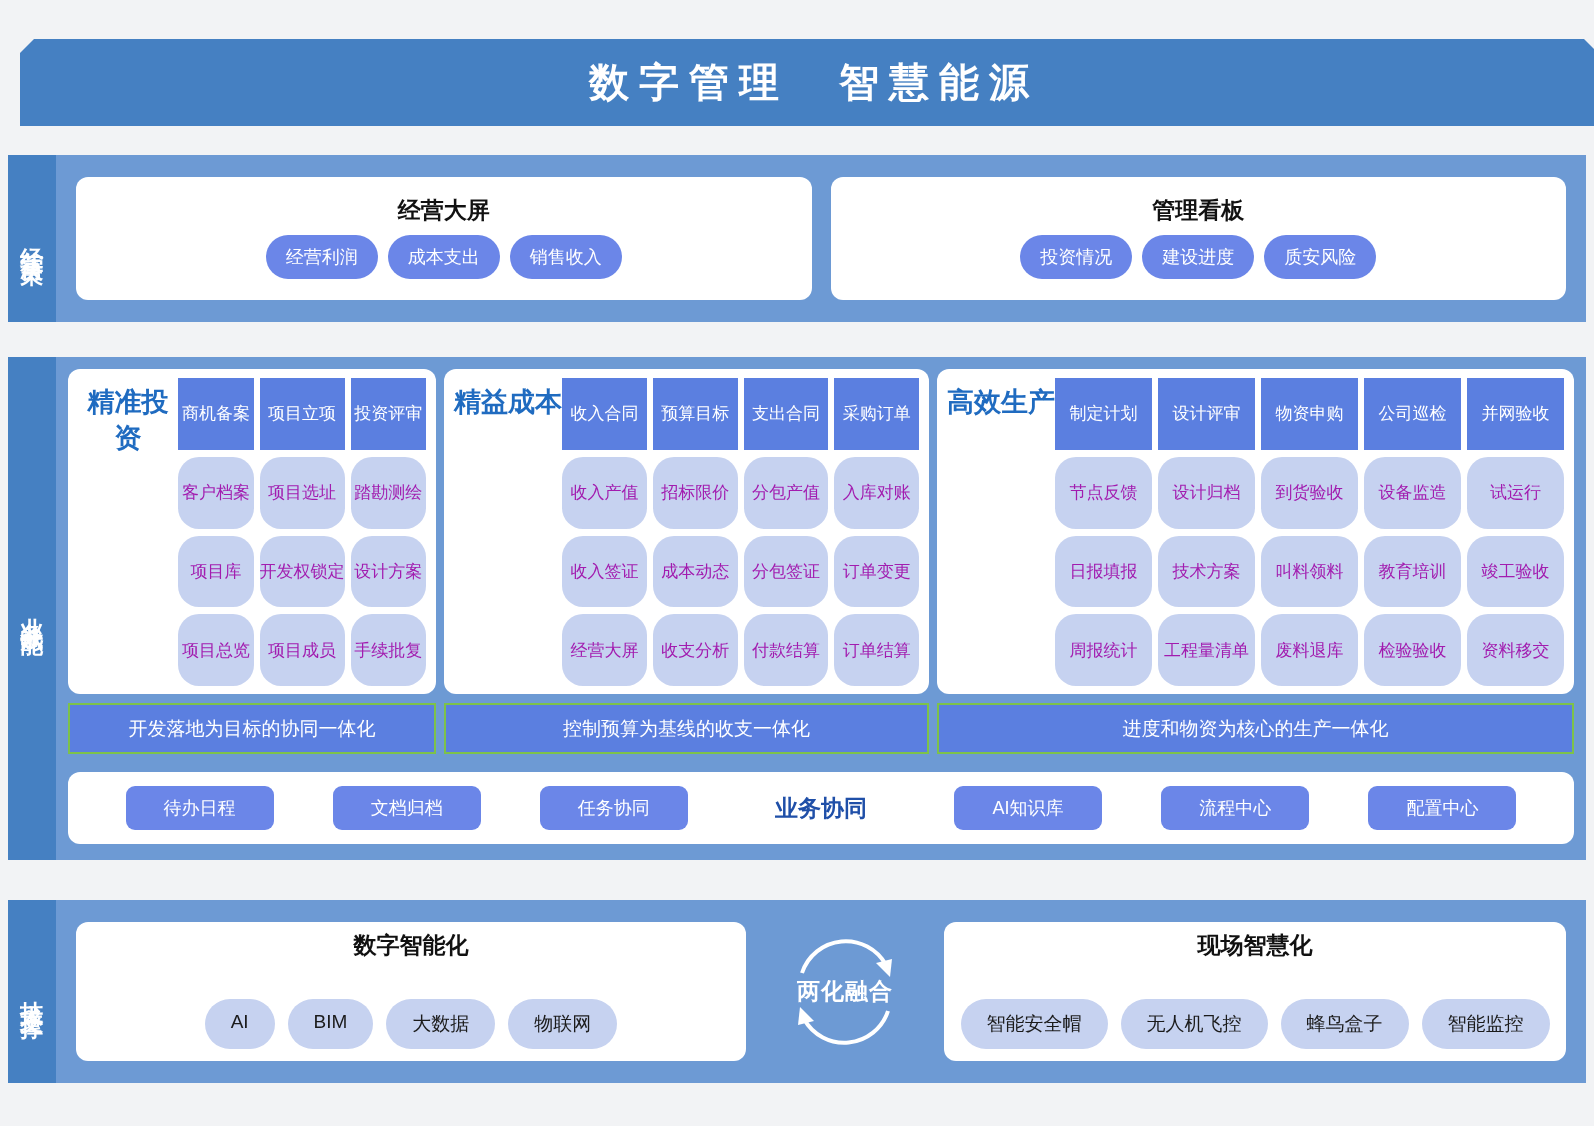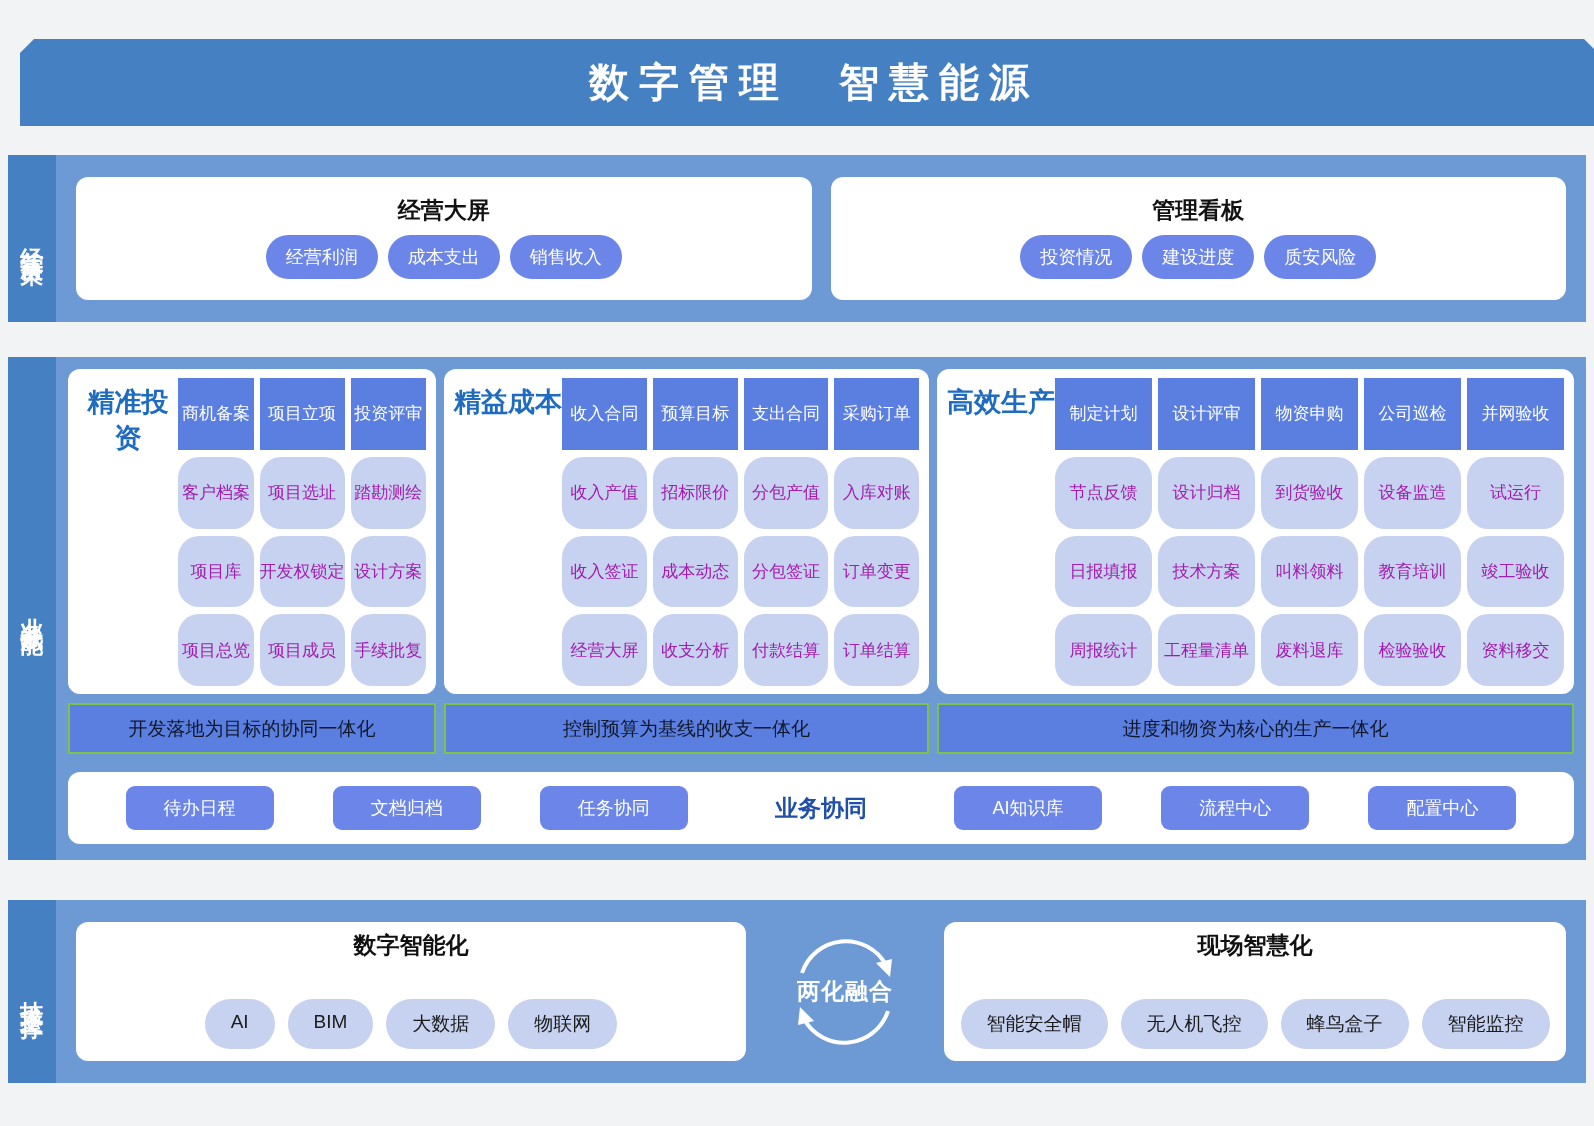--- a/index.html
+++ b/index.html
@@ -159,21 +159,21 @@
   
   .integration-row {
     display: flex;
     gap: 8px;
     margin-top: 9px;
     height: 51px;
   }
   .integ-bar {
     background: #5b7fe0;
     border: 2px solid #7dc24a;
-    color: #0f172a;
+    color: #ffffff;
     font-size: 19px;
     display: flex;
     align-items: center;
     justify-content: center;
     white-space: nowrap;
     text-align: center;
   }
   .integ-bar.w3 { flex: 0 0 368px; }
   .integ-bar.w4 { flex: 0 0 485px; }
   .integ-bar.w5 { flex: 1 1 auto; }

